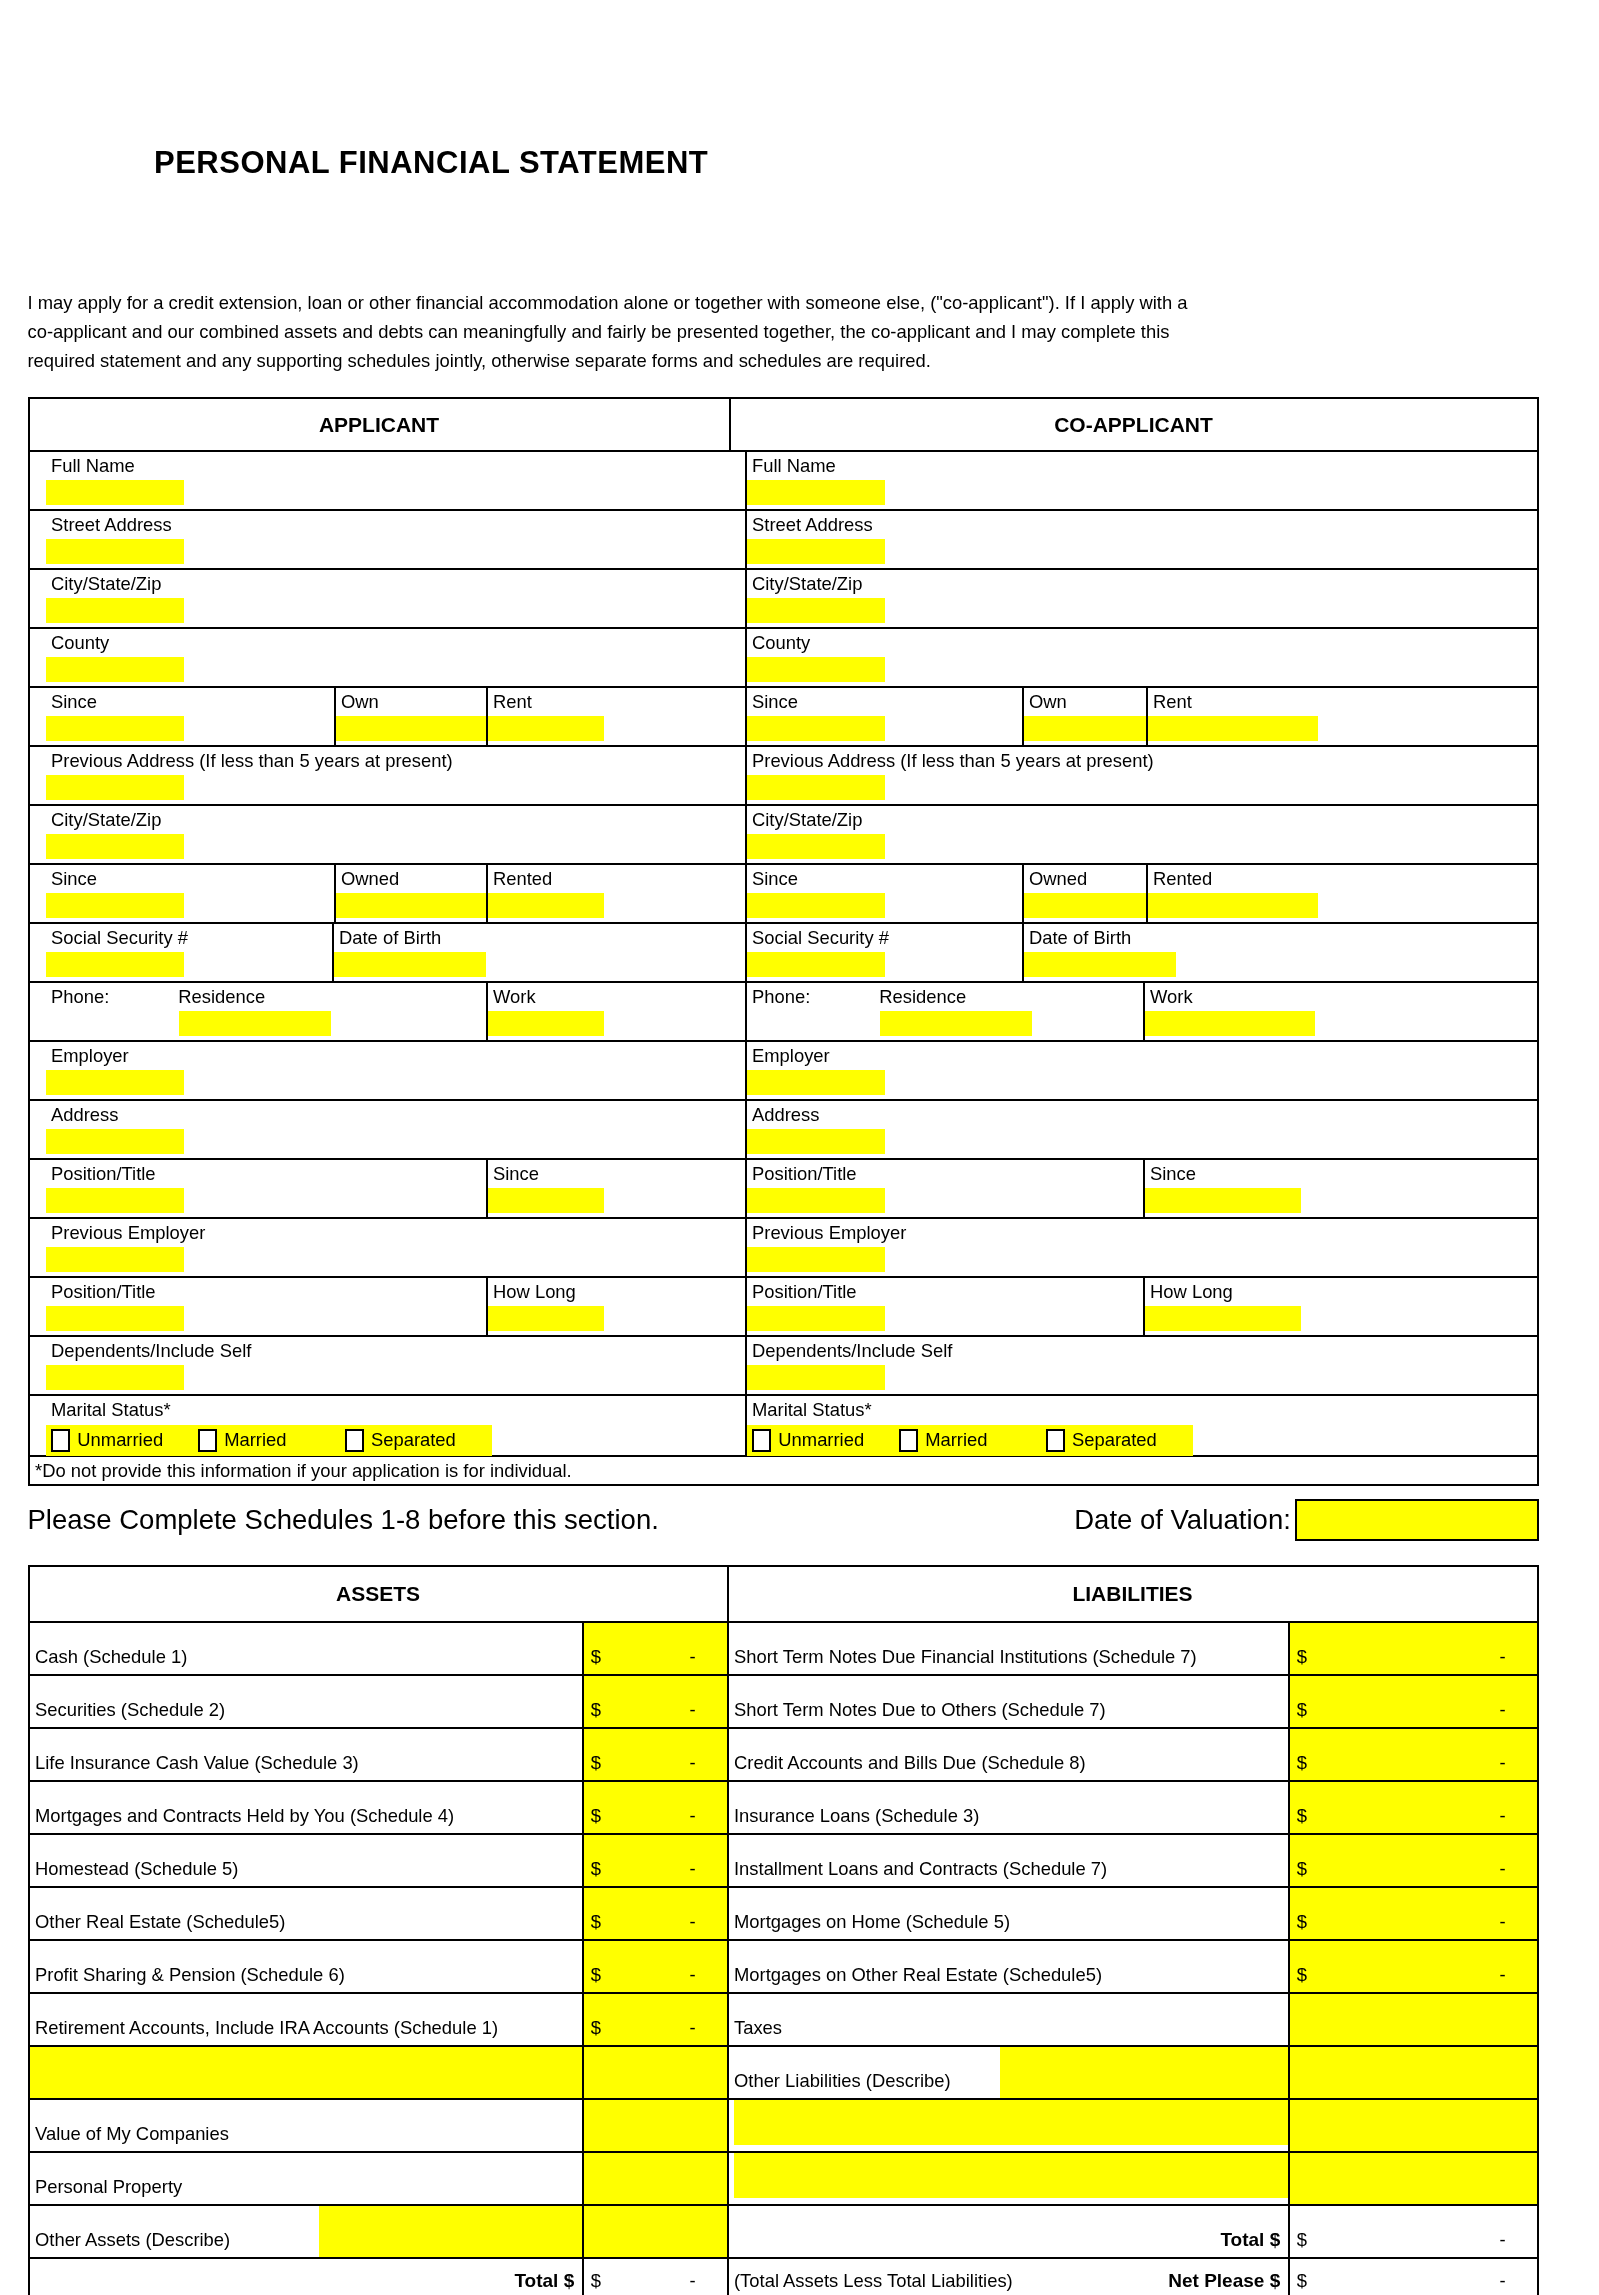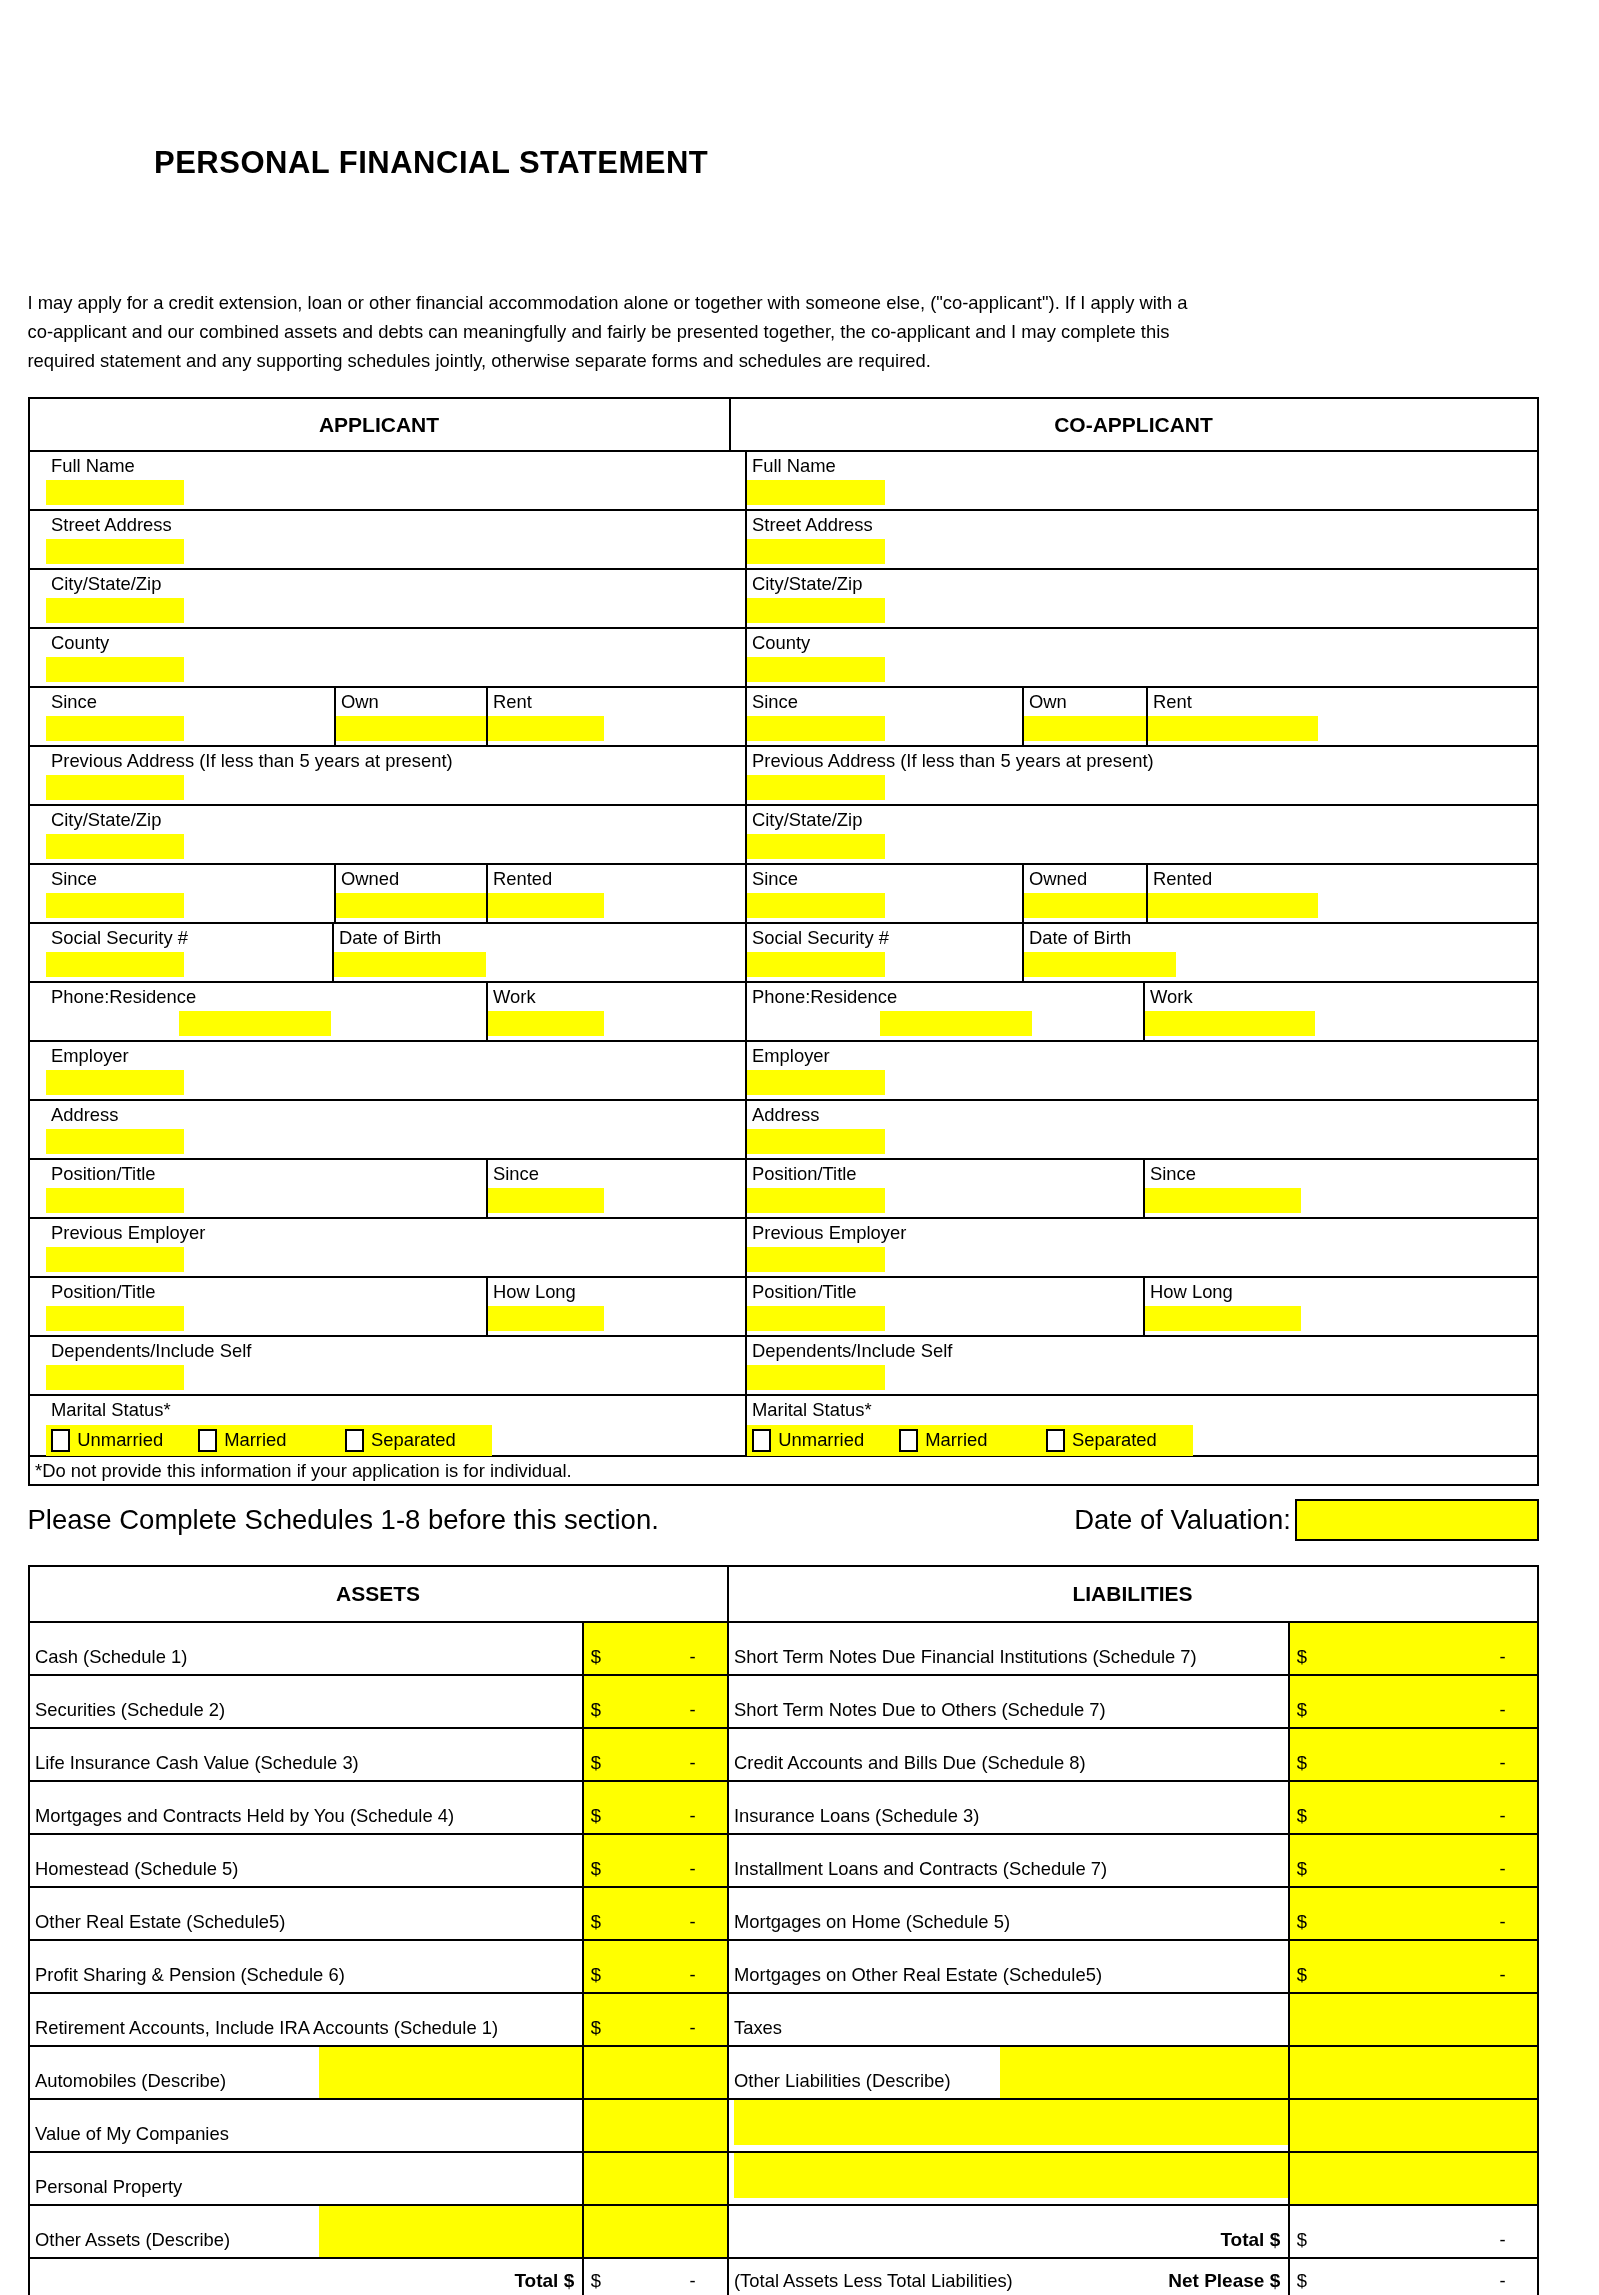--- a/index.html
+++ b/index.html
@@ -31,21 +31,21 @@
   .half { width:699px; display:flex; }
   .half.co { flex:1; border-left:2.8px solid #000; }
   .c { position:relative; }
   .c + .c { border-left:2.8px solid #000; }
   .c.grow { flex:1; }
   .lbl { font-size:18.4px; line-height:24px; padding:1.8px 0 0 5.5px; white-space:nowrap; overflow:hidden; }
   .yb { height:25px; background:#ffff00; margin-top:1.8px; width:138px; }
   .yb.w126 { width:116px; }
   .yb.w165 { width:152px; } .yb.w170 { width:156px; }
   .yb.w185 { width:170px; } .yb.fill { width:100%; }
-  .indent { }
+  .indent { margin-left:69px; }
   .yb.off { margin-left:133px; }
 
   .mrow { height:61px; }
   .mstrip {
     margin-top:2.8px; width:446px; height:31px; background:#ffff00;
     display:flex; align-items:center; padding-left:5.5px;
   }
   .cbi { display:flex; align-items:center; width:189px; font-size:18.4px; }
   .cb { width:19px; height:23px; background:#fff; border:2.8px solid #000; margin-right:7.3px; flex:none; }
 
@@ -596,21 +596,20 @@
         </div>
       </div>
     <div class="ll">Taxes</div>
     <div class="lv">
         <div class="yfill"></div>
       </div>
   </div>
 
   <div class="r2">
     <div class="al dcell">
-      <span class="dlab">Automobiles (Describe)</span>
       <div class="dfill"></div>
     </div>
     <div class="av">
         <div class="yfill"></div>
       </div>
     <div class="ll dcell">
       <span class="dlab liab">Other Liabilities (Describe)</span>
       <div class="dfill"></div>
     </div>
     <div class="lv">

